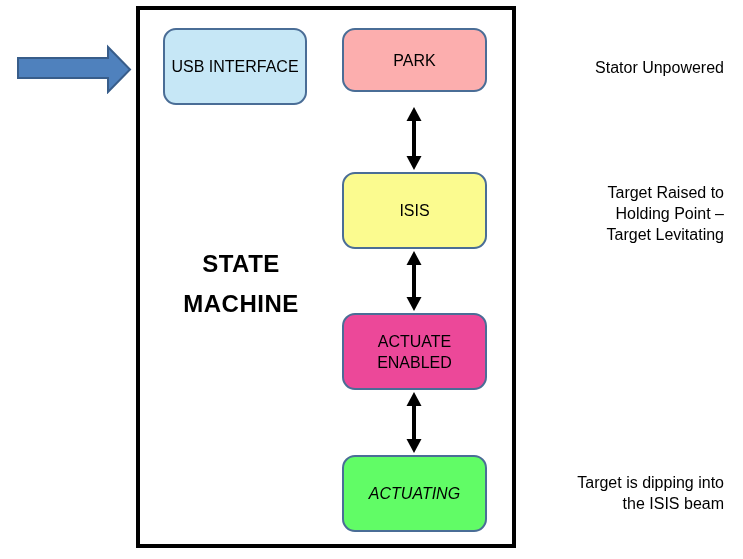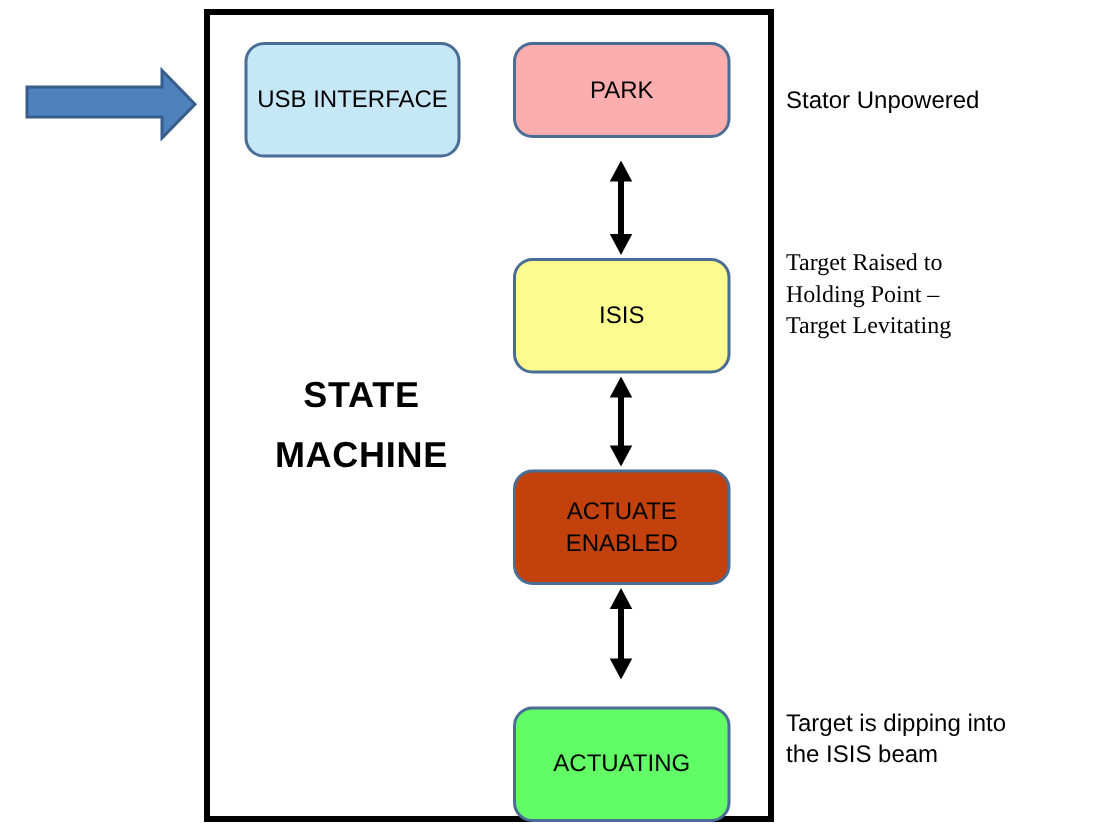--- a/index.html
+++ b/index.html
@@ -33,40 +33,40 @@
     text-align: center;
     font-size: 16px;
     line-height: 21px;
     color: #000000;
     padding: 2px 6px;
   }
   .usb-box  { left: 163px; top: 28px;  width: 144px; height: 77px; }
   .state-0  { left: 342px; top: 28px;  width: 145px; height: 64px; }
   .state-1  { left: 342px; top: 172px; width: 145px; height: 77px; }
   .state-2  { left: 342px; top: 313px; width: 145px; height: 77px; }
-  .state-3  { left: 342px; top: 471px; width: 145px; height: 77px; }
+  .state-3  { left: 342px; top: 455px; width: 145px; height: 77px; font-style: italic; }
 
   .title {
     left: 146px; top: 244px; width: 190px;
     text-align: center;
     font-weight: bold;
     font-size: 24px;
     line-height: 40px;
     letter-spacing: 0.5px;
   }
 
   .annotation {
     left: 524px; width: 200px;
-    text-align: left;
+    text-align: right;
     font-size: 16px;
     line-height: 21px;
     white-space: pre-line;
   }
   .ann-0 { top: 57px; }
-  .ann-1 { top: 165px; font-family: Liberation Serif, serif; }
+  .ann-1 { top: 182px; }
   .ann-2 { top: 329px; }
   .ann-3 { top: 472px; }
 
   .t-arrow { left: 401px; width: 26px; }
   .t-arrow-0 { top: 107px; height: 63px; }
   .t-arrow-1 { top: 251px; height: 60px; }
   .t-arrow-2 { top: 392px; height: 61px; }
   .t-arrow svg { display: block; width: 100%; height: 100%; }
 
   .input-arrow { left: 14px; top: 44px; width: 118px; height: 50px; }
@@ -90,21 +90,21 @@
   </div>
 
   <div class="abs node state-0" style="background-color: rgb(252, 174, 174); border-color: rgb(74, 109, 150);">
     <span>PARK</span>
   </div>
 
   <div class="abs node state-1" style="background-color: rgb(251, 251, 143); border-color: rgb(74, 109, 150);">
     <span>ISIS</span>
   </div>
 
-  <div class="abs node state-2" style="background-color: #c2410c; border-color: rgb(74, 109, 150);">
+  <div class="abs node state-2" style="background-color: #ec4899; border-color: rgb(74, 109, 150);">
     <span>ACTUATE ENABLED</span>
   </div>
 
   <div class="abs node state-3" style="background-color: rgb(97, 252, 102); border-color: rgb(74, 109, 150);">
     <span>ACTUATING</span>
   </div>
 
   <div class="abs t-arrow t-arrow-0" style="color: rgb(0, 0, 0);">
     <svg viewBox="0 0 26 63">
       <polygon points="13,0 5.5,14 20.5,14" fill="currentColor"></polygon>

